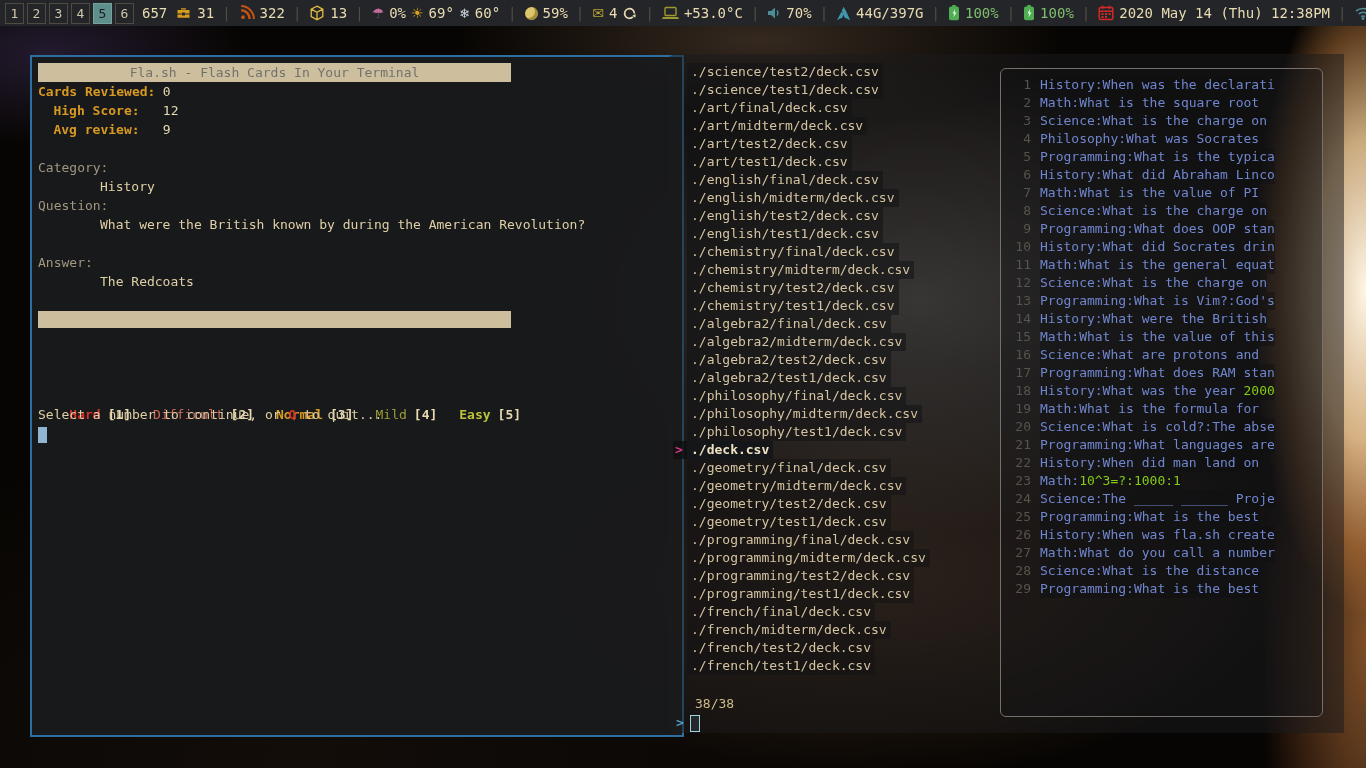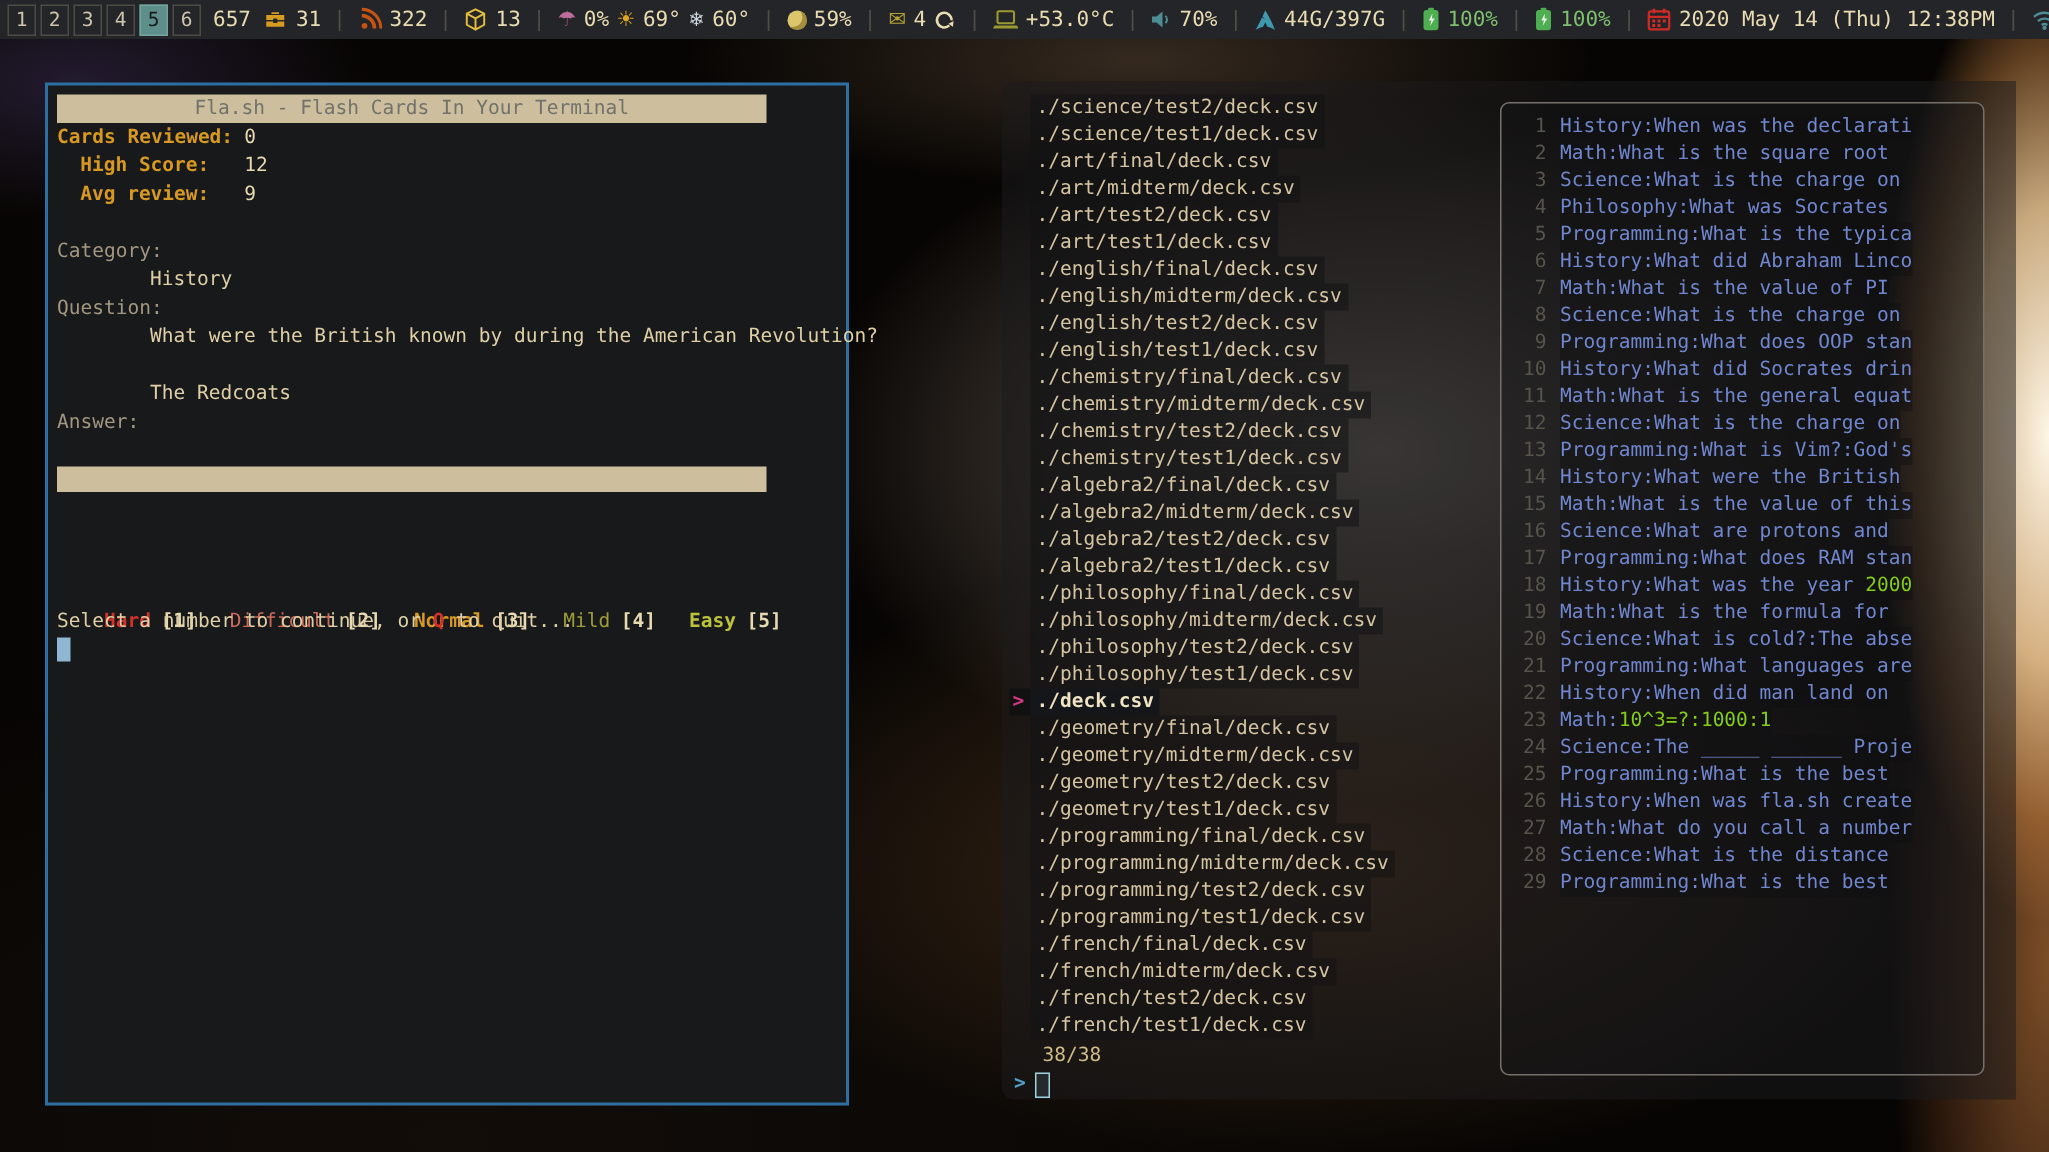--- a/index.html
+++ b/index.html
@@ -34,21 +34,21 @@
   .umbrella { color:#bf6c9b; }
   .sun { color:#dca41f; }
   .snow { color:#cdd9de; font-size:13px; }
   .moon-dot { width:13px; height:13px; border-radius:50%; background:#dcc66c;
     box-shadow:inset -3px -2px 0 rgba(120,95,30,.55); display:inline-block; }
   .mail { color:#b5a232; }
   svg.icn { display:block; }
 
   
   .flash-win {
-    position:absolute; left:30px; top:55px; width:536px; height:682px;
+    position:absolute; left:30px; top:55px; width:654px; height:682px;
     background:rgba(25,26,28,0.96); border:2px solid #2e6fa3;
   }
   .flash-body { position:absolute; inset:0; padding:6px 6px; font-size:13px; line-height:19px; color:#decfa6; }
   .fline { height:19px; white-space:pre; }
   .titlebar { width:473px; background:#cdbf9d; color:#72726c; text-align:center; height:19px; }
   .stat-label { display:inline-block; width:117px; text-align:center; color:#d79921; font-weight:bold; }
   .stat-value { color:#e7d9b0; }
   .glabel { color:#a29781; }
   .indent { padding-left:62px; white-space:pre; }
   .progressbar { width:473px; height:17px; background:#cdbf9d; margin-top:1px; }
@@ -220,22 +220,22 @@
         <div class="fline"><span class="stat-label">High Score:</span><span class="stat-value"> </span><span class="stat-value">12</span></div>
 
         <div class="fline"><span class="stat-label">Avg review:</span><span class="stat-value"> </span><span class="stat-value">9</span></div>
       </div>
     <div class="fline"></div>
     <div class="fline glabel">Category:</div>
     <div class="fline indent">History</div>
     <div class="fline glabel">Question:</div>
     <div class="fline indent">What were the British known by during the American Revolution?</div>
     <div class="fline"></div>
+    <div class="fline glabel">Answer:</div>
     <div class="fline indent">The Redcoats</div>
-    <div class="fline glabel">Answer:</div>
     <div class="fline"></div>
     <div class="progressbar"></div>
     <div class="fline" style="height:20px;"></div>
     <div class="fline"></div>
     <div class="fline">
       
     <span class="dif-group"><span class="dif-label hard">Hard</span><span class="dif-key">[1]</span></span><span class="dif-group"><span class="dif-label difficult">Difficult</span><span class="dif-key">[2]</span></span><span class="dif-group"><span class="dif-label normal">Normal</span><span class="dif-key">[3]</span></span><span class="dif-group"><span class="dif-label mild">Mild</span><span class="dif-key">[4]</span></span><span class="dif-group"><span class="dif-label easy">Easy</span><span class="dif-key">[5]</span></span></div>
     <div class="fline"></div>
     <div class="fline"><span>Select a number to continue, or </span><span class="quitkey">Q</span><span> to quit...</span></div>
     <div class="fline"><span class="cursor-block"></span></div>
@@ -338,24 +338,20 @@
       <div class="row">
         <span class="ptr"></span>
         <span class="txt">./philosophy/final/deck.csv</span>
       </div>
 
       <div class="row">
         <span class="ptr"></span>
         <span class="txt">./philosophy/midterm/deck.csv</span>
       </div>
 
-      <div class="row">
-        <span class="ptr"></span>
-        <span class="txt">./philosophy/test2/deck.csv</span>
-      </div>
 
       <div class="row">
         <span class="ptr"></span>
         <span class="txt">./philosophy/test1/deck.csv</span>
       </div>
 
       <div class="row selected">
         <span class="ptr">&gt;</span>
         <span class="txt">./deck.csv</span>
       </div>

